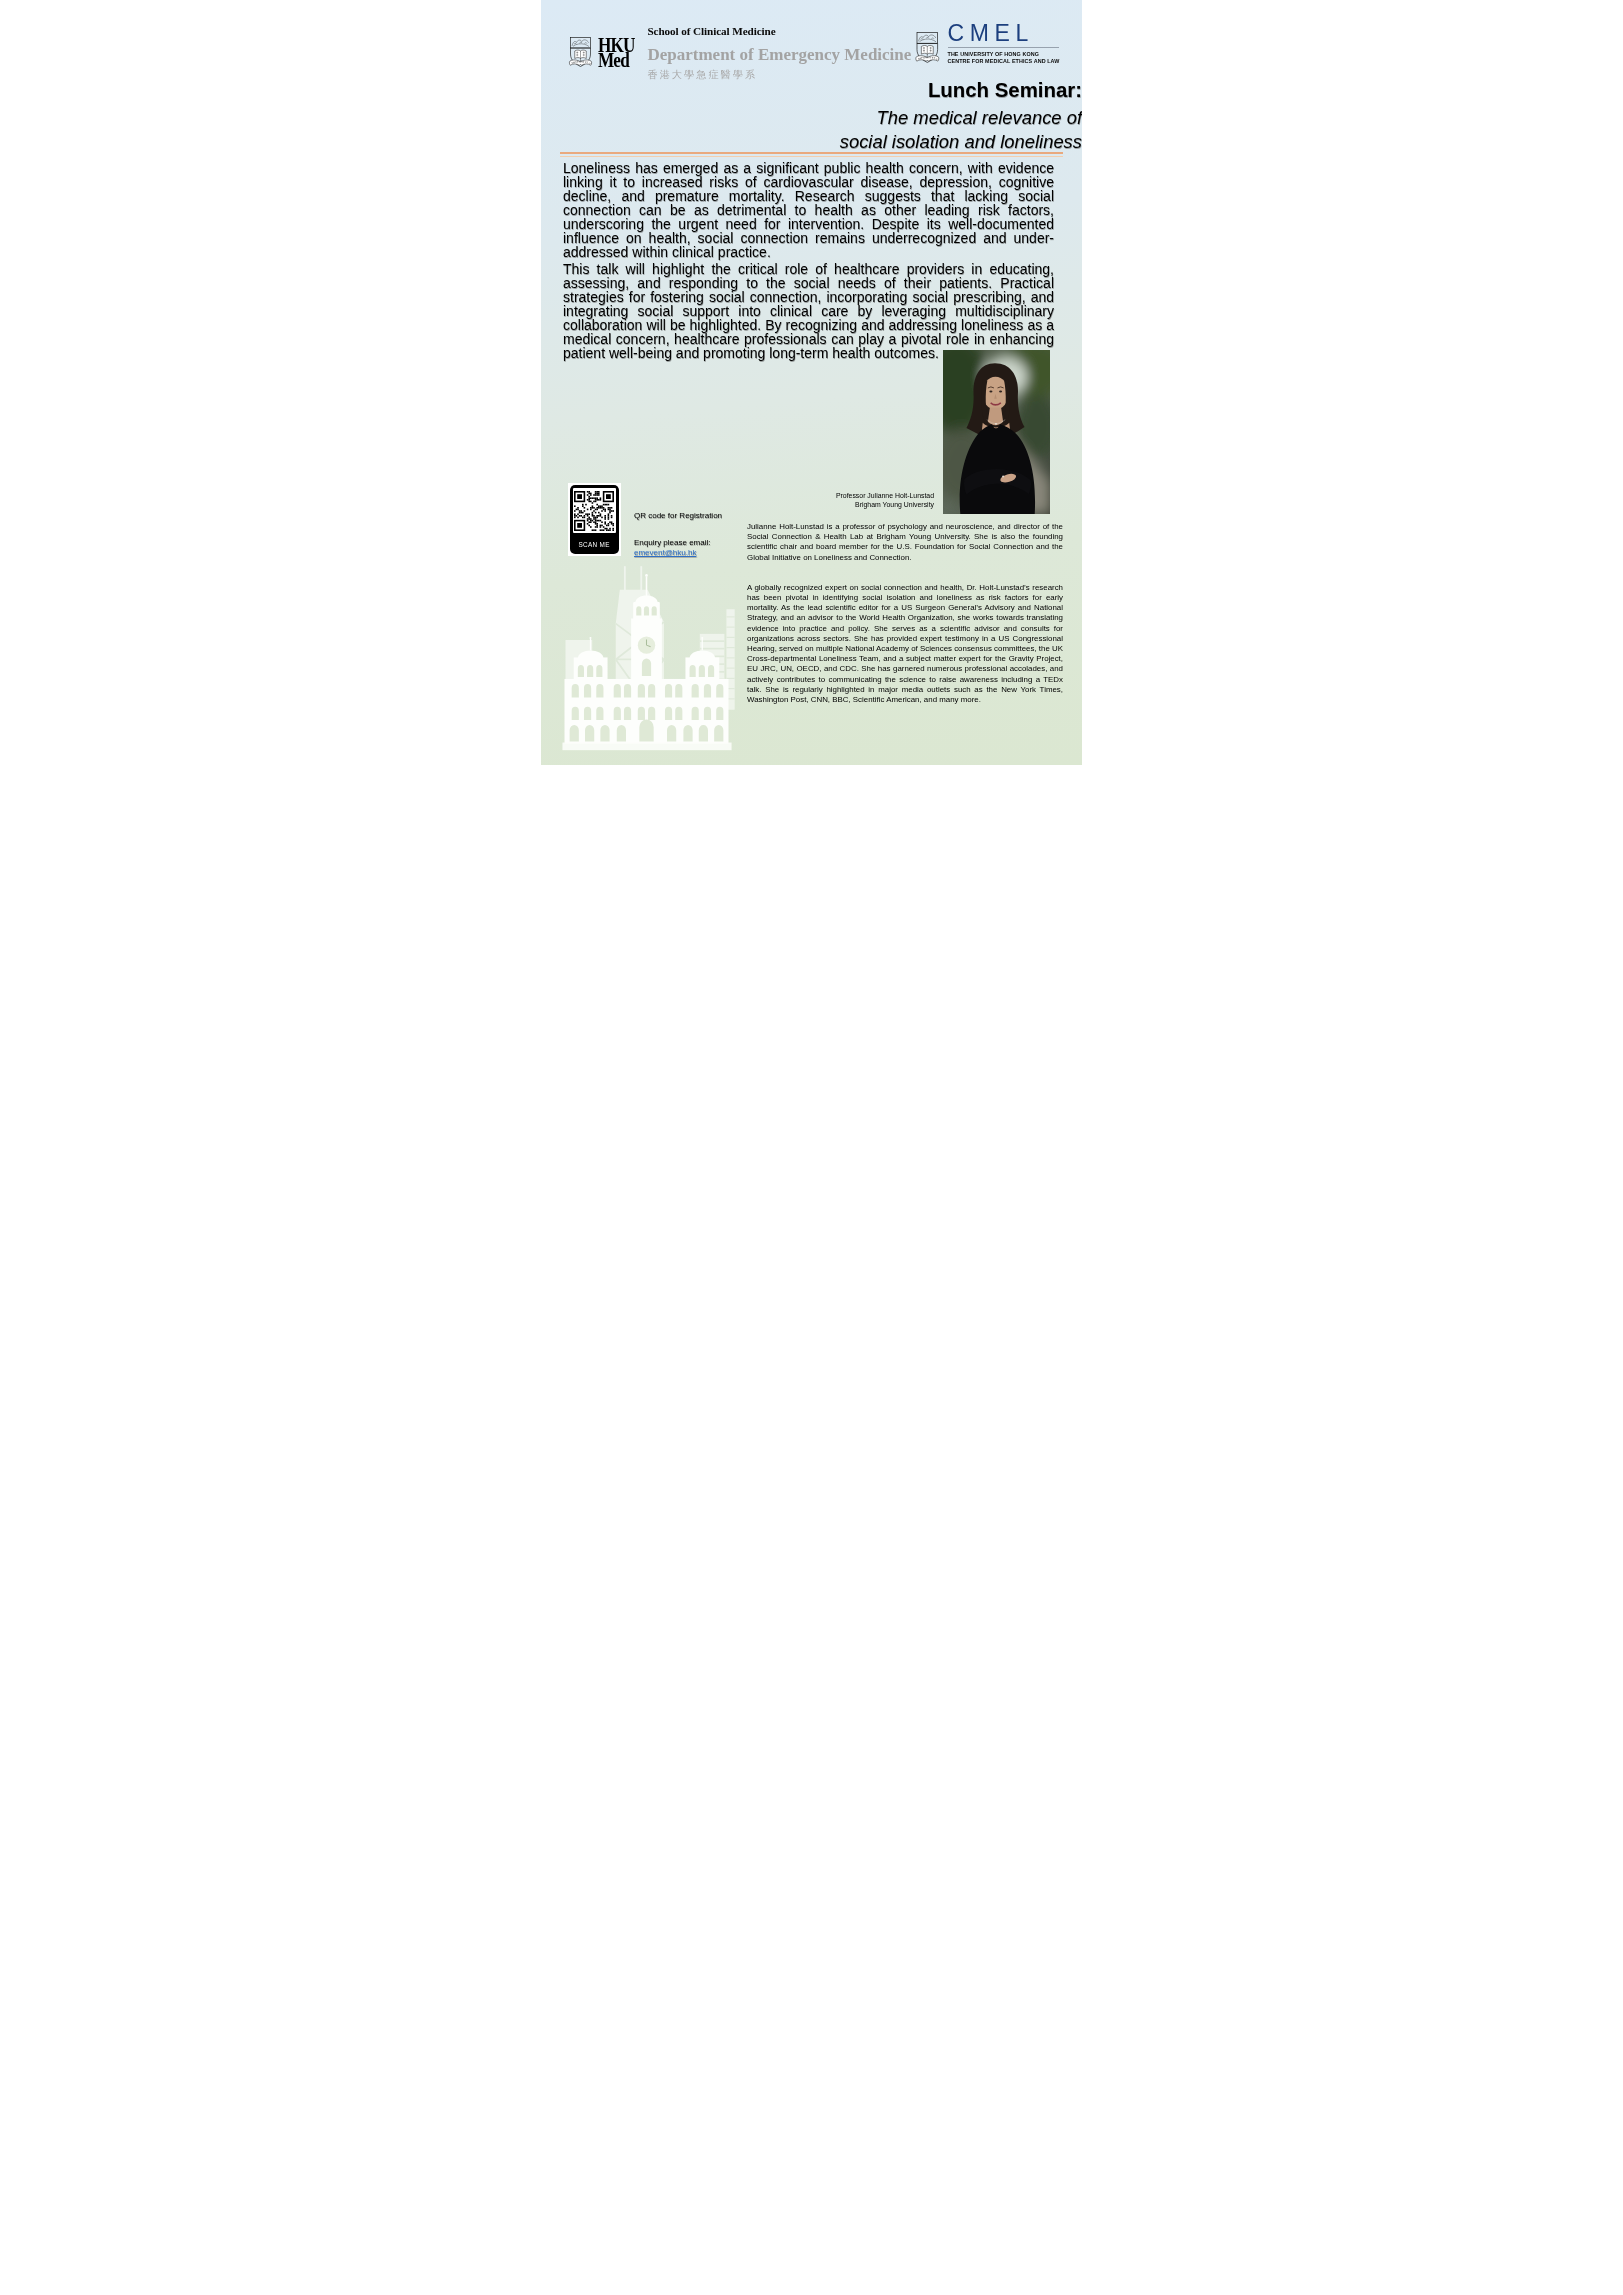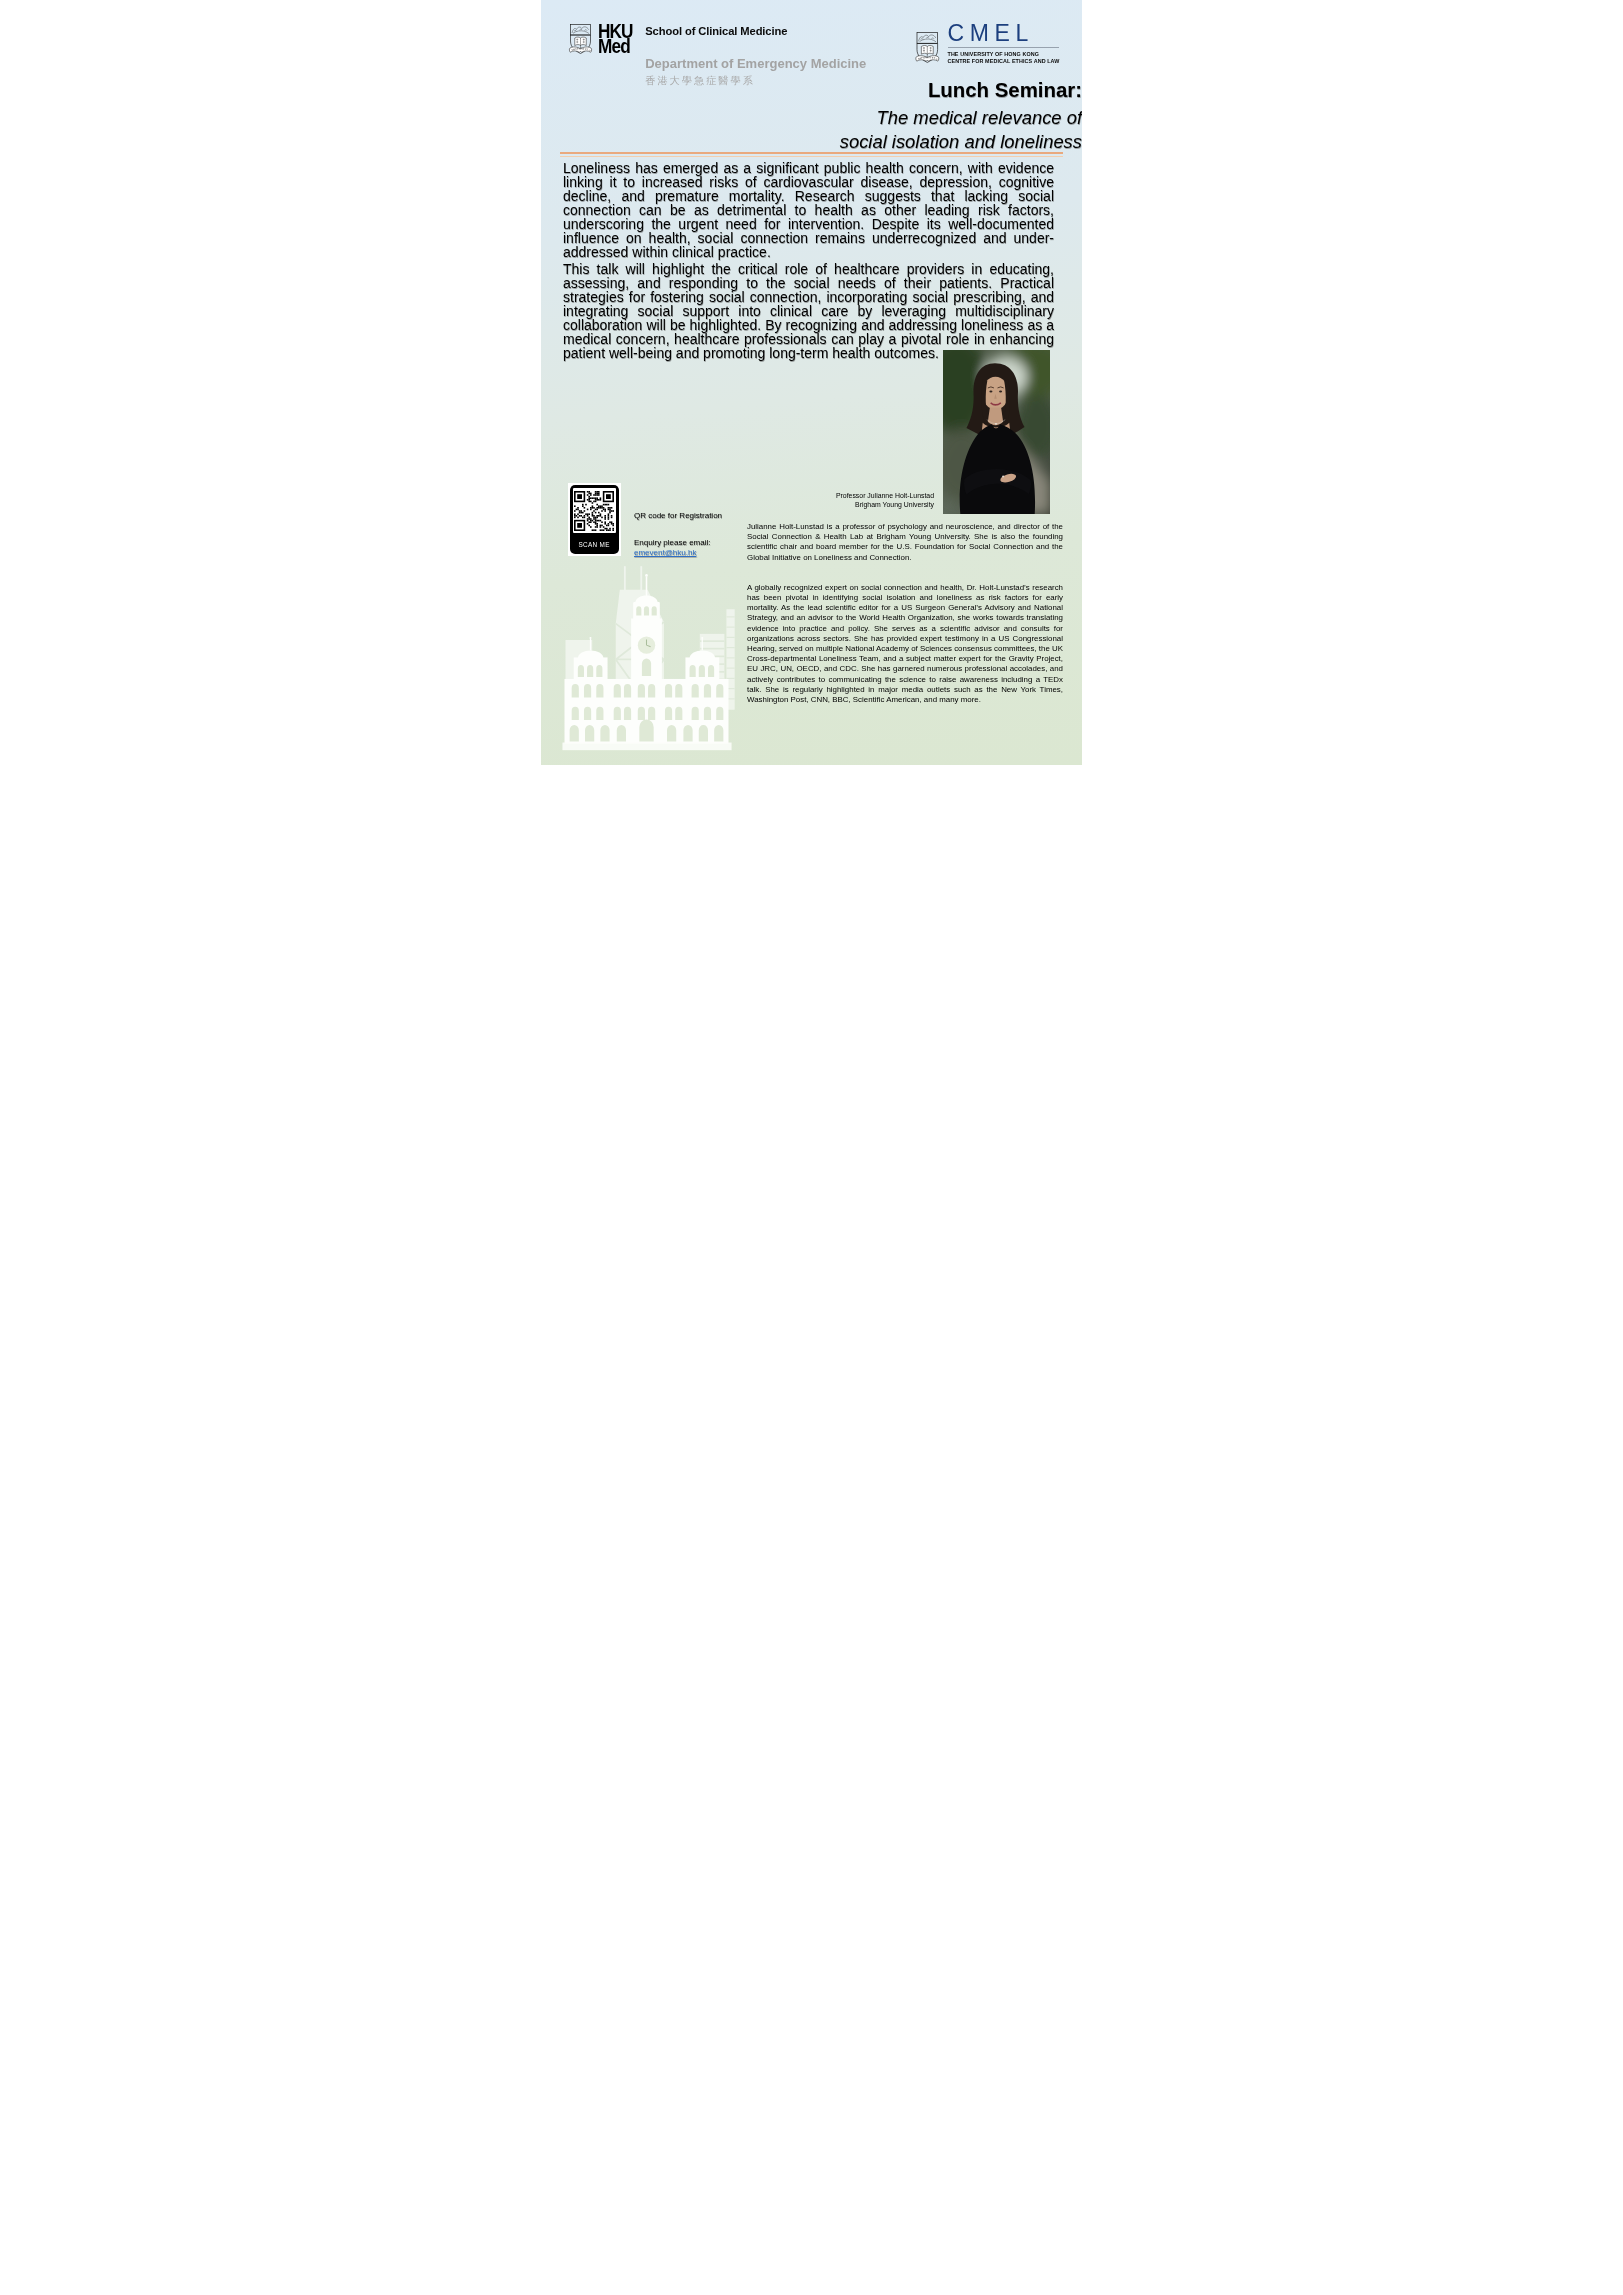--- a/index.html
+++ b/index.html
@@ -7,26 +7,26 @@
   * { box-sizing:border-box; }
   .poster {
     position:relative; width:541px; height:765px; margin:0 auto; overflow:hidden;
     background:linear-gradient(175deg, #dceaf5 0%, #dde9ee 30%, #dfe9e4 52%, #dde8d8 72%, #dbe7d1 100%);
     font-family:"Liberation Sans", sans-serif; color:#000;
   }
   .shadowed { text-shadow:0.5px 0.7px 0.5px rgba(70,70,70,.45); }
 
   
   .header { position:absolute; top:22.5px; left:26.6px; right:22.5px; display:flex; justify-content:space-between; align-items:flex-start; }
-  .logo-group { display:flex; align-items:flex-start; }
+  .logo-group { display:flex; align-items:center;font-family:Liberation Serif, serif; }
   .crest { flex:none; }
   .wordmark { font-weight:800; font-size:20px; line-height:15.3px; letter-spacing:-1px; transform:scaleX(.86); transform-origin:left top; margin:1.5px 0 0 5.1px; }
   .dept-block { margin-left:7.2px; padding-top:2.6px; }
   .school { font-size:11.2px; font-weight:700; letter-spacing:-0.1px; color:#0b0b0b; }
-  .dept { font-size:13px; font-weight:700; color:#a3a3a3; margin-top:19px; }
+  .dept { font-size:17px; font-weight:700; color:#a3a3a3; margin-top:8px; }
   .dept-zh { font-size:10.2px; color:#a9a9a9; letter-spacing:2px; margin-top:2.6px; }
   .cmel-group { display:flex; align-items:flex-end; }
   .cmel-text { margin-left:7.2px; }
   .cmel-acronym { color:#1c3f7e; font-size:23px; font-weight:500; letter-spacing:5.6px; line-height:21.5px; }
   .cmel-rule { height:1px; background:#97a2ae; margin:3.1px 1px 2.6px 1px; }
   .cmel-org { font-size:5.4px; font-weight:700; letter-spacing:0.1px; line-height:6.9px; color:#0b0b0b; }
 
   
   .title-block { position:absolute; top:79px; left:0; width:100%; text-align:right; }
   .kicker { font-size:20.4px; font-weight:700; line-height:23.5px; }

